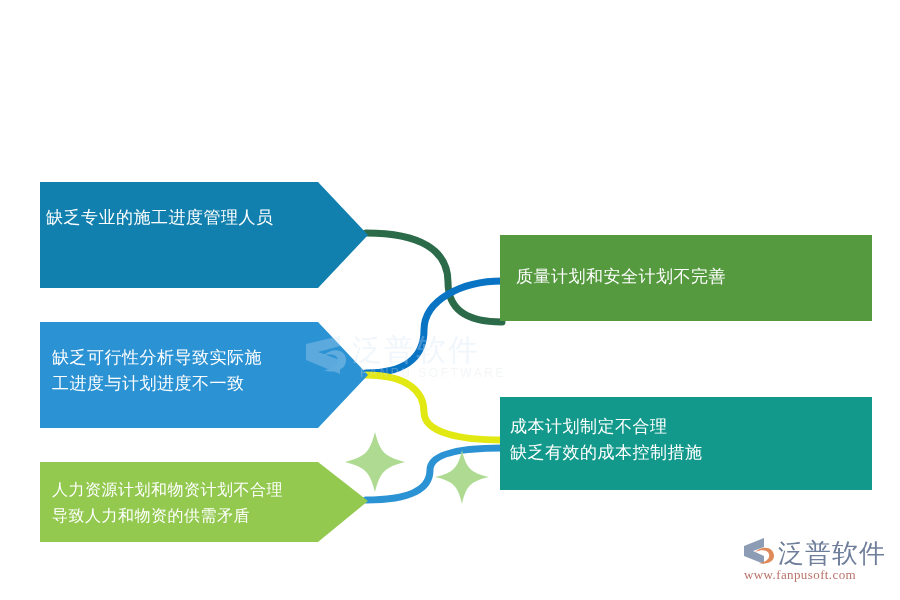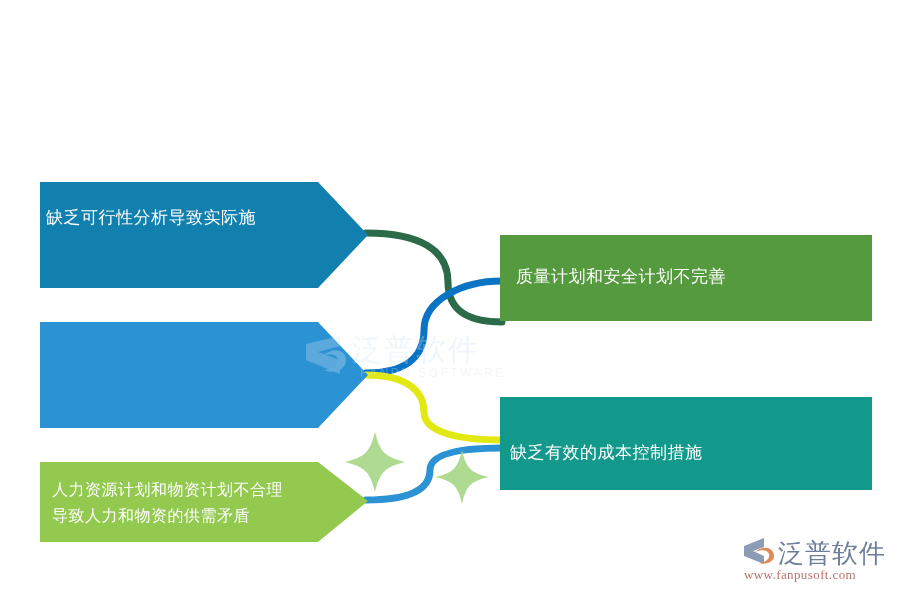--- a/index.html
+++ b/index.html
@@ -59,33 +59,34 @@
     <path d="M 462 450 C 466 468 471 473 489 477 C 471 481 466 486 462 504
              C 458 486 453 481 435 477 C 453 473 458 468 462 450 Z" fill="#AEDB91"></path>
   </svg>
 
   <svg class="layer" viewBox="0 0 900 600" xmlns="http://www.w3.org/2000/svg">
     <path d="M 40 182 L 318 182 L 368 235 L 318 288 L 40 288 Z" fill="#1180AE"></path>
     <path d="M 40 322 L 318 322 L 368 375 L 318 428 L 40 428 Z" fill="#2B92D4"></path>
     <path d="M 40 462 L 318 462 L 368 501 L 318 542 L 40 542 Z" fill="#92C94E"></path>
   </svg>
 
-  <div class="node-text" style="left:46px;top:205px;width:280px;"><span>缺乏可行性分析导致实际施</span><br></div>
+  <div class="node-text" style="left:46px;top:205px;width:280px;"><span>缺乏专业的施工进度管理人员</span><br></div>
 
+  <div class="node-text" style="left:52px;top:345px;width:280px;"><span>缺乏可行性分析导致实际施</span><br><span>工进度与计划进度不一致</span></div>
 
   <div class="node-text" style="left:52px;top:477px;width:280px;font-size:16px;"><span>人力资源计划和物资计划不合理</span><br><span>导致人力和物资的供需矛盾</span></div>
 
   <svg class="layer" viewBox="0 0 900 600" xmlns="http://www.w3.org/2000/svg">
     <rect x="500" y="235" width="372" height="86" fill="#559A3F"></rect>
     <rect x="500" y="397" width="372" height="93" fill="#12998B"></rect>
   </svg>
 
   <div class="node-text" style="left:516px;top:264px;width:350px;"><span>质量计划和安全计划不完善</span></div>
 
-  <div class="node-text" style="left:510px;top:414px;width:350px;"><br><span>缺乏有效的成本控制措施</span></div>
+  <div class="node-text" style="left:510px;top:414px;width:350px;"><span>成本计划制定不合理</span><br><span>缺乏有效的成本控制措施</span></div>
 
   <div class="wm">
     <svg width="210" height="62" viewBox="0 0 210 62" xmlns="http://www.w3.org/2000/svg">
       <path d="M 6 14 L 40 6 L 40 16 L 18 22 L 40 30 L 40 44 L 6 30 Z" fill="#cfe3f2"></path>
       <path d="M 22 26 C 34 16 46 20 46 30 C 46 40 34 44 24 40 C 32 40 38 36 38 30 C 38 25 30 23 22 26 Z" fill="#dbeaf5"></path>
     </svg>
     <div class="wm-cn">泛普软件</div>
     <div class="wm-en">FANPU SOFTWARE</div>
   </div>
 

